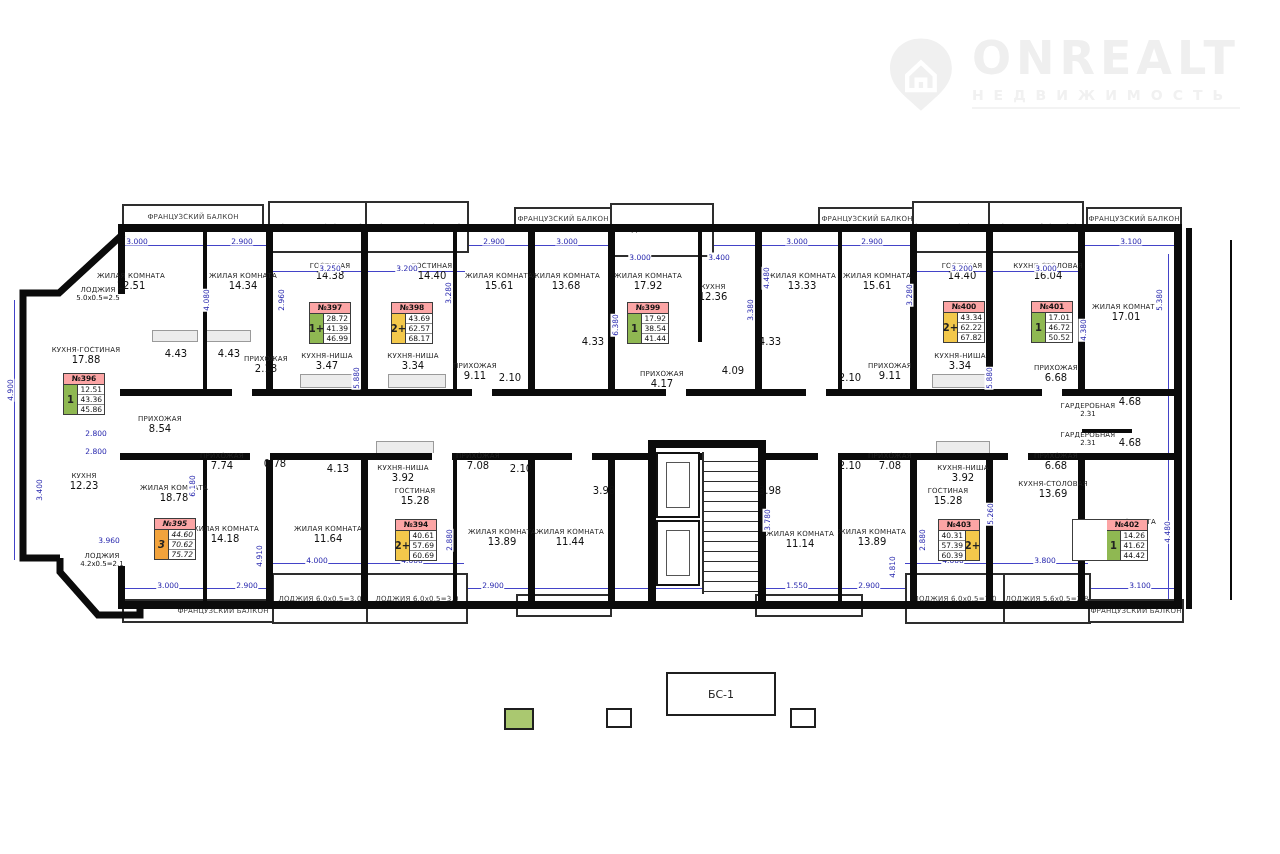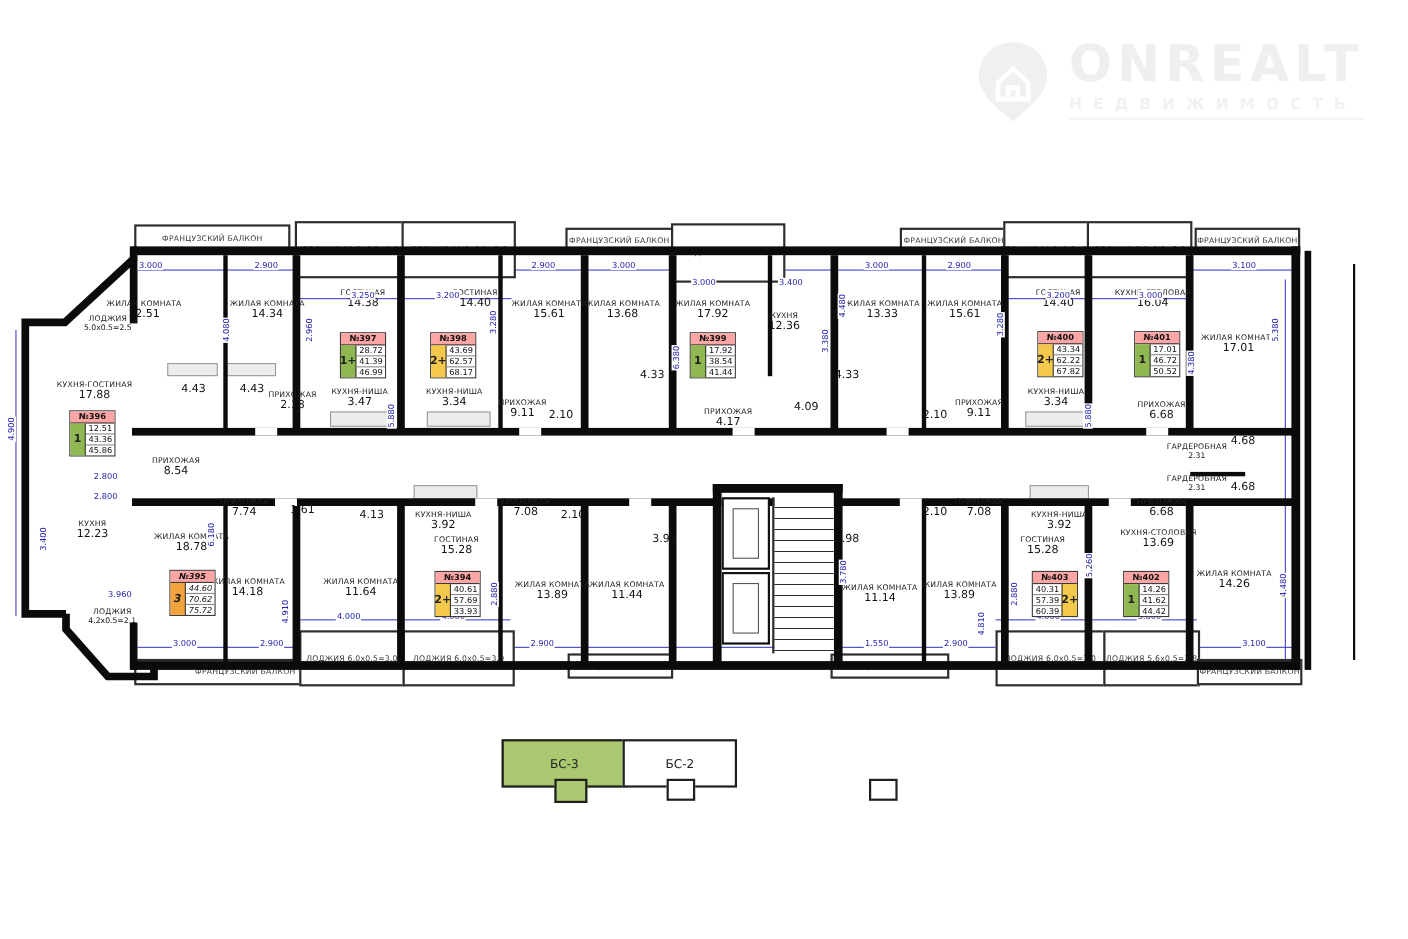--- a/index.html
+++ b/index.html
@@ -313,21 +313,21 @@
       </div>
       <div class="room" style="left: 160px; top: 415px;">
         <div class="rn">ПРИХОЖАЯ</div>
         <div class="ra">8.54</div>
       </div>
       <div class="room" style="left: 222px; top: 452px;">
         <div class="rn">ПРИХОЖАЯ</div>
         <div class="ra">7.74</div>
       </div>
       <div class="room" style="left: 275px; top: 458px;">
-        <div class="ra">1.61</div>
+        <div class="ra">0.78</div>
       </div>
       <div class="room" style="left: 338px; top: 463px;">
         <div class="ra">4.13</div>
       </div>
       <div class="room" style="left: 403px; top: 464px;">
         <div class="rn">КУХНЯ-НИША</div>
         <div class="ra">3.92</div>
       </div>
       <div class="room" style="left: 478px; top: 452px;">
         <div class="rn">ПРИХОЖАЯ</div>
@@ -536,45 +536,44 @@
           </div>
         </div>
       </div>
       <div class="card" style="left: 395px; top: 519px;">
         <div class="ch">№394</div>
         <div class="cb">
           <div class="ct" style="background: rgb(243, 200, 75);">2+</div>
           <div class="cv">
             <div>40.61</div>
             <div>57.69</div>
-            <div>33.93</div>
+            <div>60.69</div>
           </div>
         </div>
       </div>
       <div class="card" style="left: 938px; top: 519px;">
         <div class="ch">№403</div>
         <div class="cb mir">
           <div class="ct" style="background: rgb(243, 200, 75);">2+</div>
           <div class="cv">
             <div>40.31</div>
             <div>57.39</div>
             <div>60.39</div>
           </div>
         </div>
       </div>
-      <div class="card" style="left: 1021px; top: 519px;">
+      <div class="card" style="left: 1072px; top: 519px; padding-left: 34px;">
         <div class="ch">№402</div>
         <div class="cb">
           <div class="ct" style="background: rgb(143, 184, 82);">1</div>
           <div class="cv">
             <div>14.26</div>
             <div>41.62</div>
             <div>44.42</div>
           </div>
         </div>
       </div>
-      <div class="bs active" style="left: 456px; top: 672px; width: 110px; height: 40px;">БС-3</div>
-      <div class="bs" style="left: 566px; top: 672px; width: 100px; height: 40px;">БС-2</div>
+      <div class="bs" style="left: 666px; top: 672px; width: 106px; height: 40px;">БС-1</div>
       <div class="bump active" style="left: 504px; top: 708px; width: 26px; height: 18px;"></div>
       <div class="bump" style="left: 606px; top: 708px; width: 22px; height: 16px;"></div>
       <div class="bump" style="left: 790px; top: 708px; width: 22px; height: 16px;"></div>
     </div>
 </div>
 
 </body></html>

